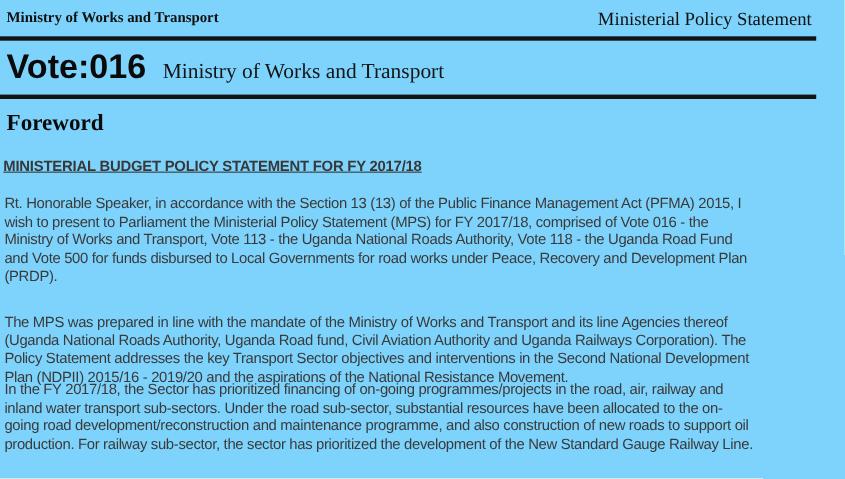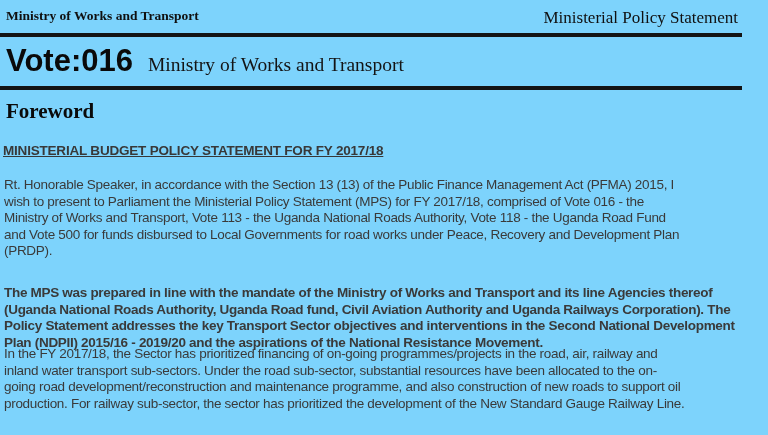--- a/index.html
+++ b/index.html
@@ -84,21 +84,21 @@
     width: 762px;
     font-family: "Liberation Sans", sans-serif;
     font-size: 13.5px;
     letter-spacing: -0.3px;
     line-height: 16.6px;
     color: #3a3a3a;
     white-space: pre;
     margin: 0;
   }
   .para-1 { top: 177px; }
-  .para-2 { top: 285px; font-weight: bold; }
+  .para-2 { top: 285px; }
   .para-3 { top: 346px; }
 </style>
 </head>
 <body>
 
 <div class="page">
 
   <div class="abs hdr-left">Ministry of Works and Transport</div>
 
   <div class="abs hdr-right">Ministerial Policy Statement</div>

